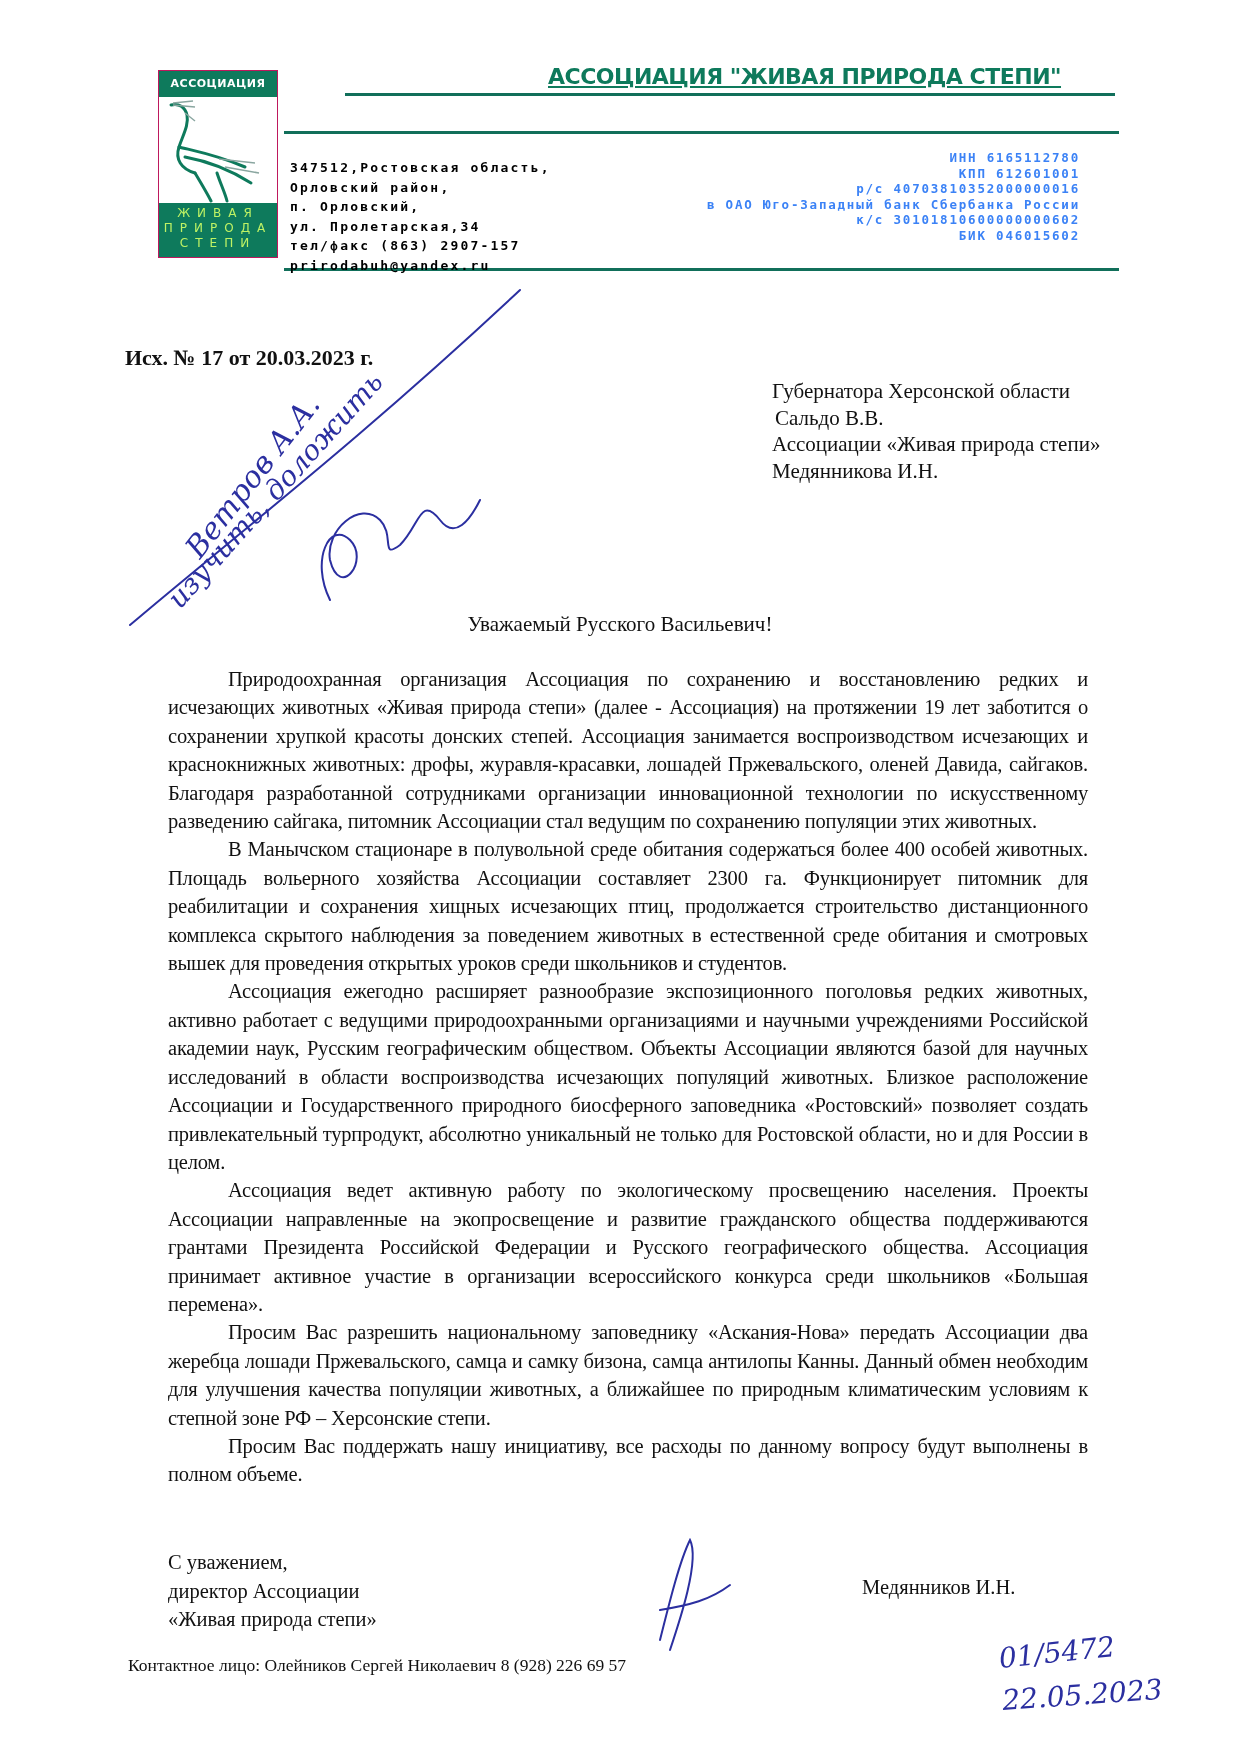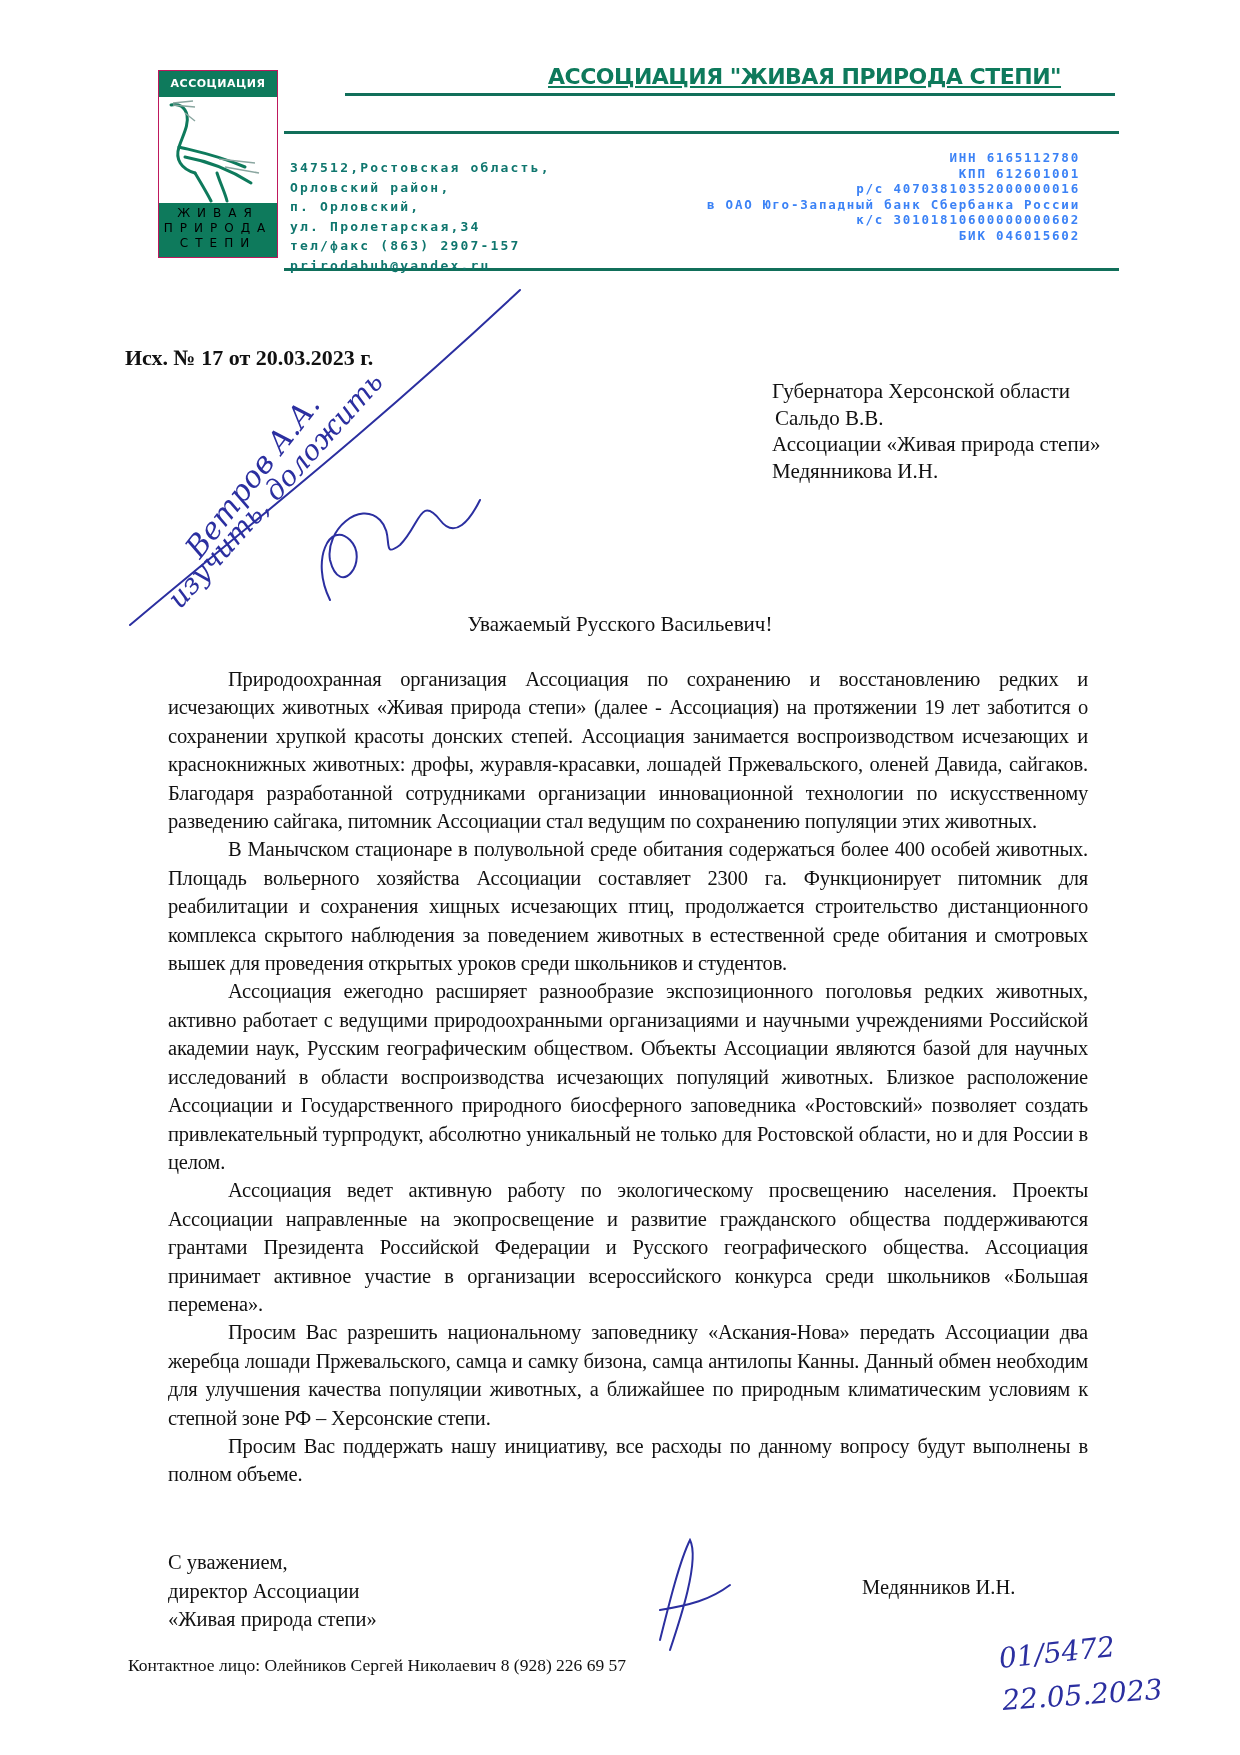--- a/index.html
+++ b/index.html
@@ -2,29 +2,29 @@
 <html><head>
 <meta charset="utf-8">
 <style>
   html, body { margin:0; padding:0; background:#ffffff; }
   body { width:1240px; height:1755px; position:relative; overflow:hidden; color:#111; }
   .abs { position:absolute; }
   
   .logo { left:158px; top:70px; width:118px; height:186px; border:1px solid #be185d; background:#fff; }
   .logo-top { position:absolute; left:0; top:0; width:118px; height:26px; background:#0e7a5c; color:#fff;
      font-family:"DejaVu Sans", sans-serif; font-size:11px; font-weight:bold; text-align:center; line-height:26px; letter-spacing:0.5px; }
-  .logo-bottom { position:absolute; left:0; bottom:0; width:118px; height:54px; background:#0e7a5c; color:#000000;
+  .logo-bottom { position:absolute; left:0; bottom:0; width:118px; height:54px; background:#0e7a5c; color:#bef264;
      font-family:"DejaVu Sans", sans-serif; font-size:12px; text-align:center; line-height:15px; letter-spacing:7px; padding-top:3px; box-sizing:border-box; }
   .bird { position:absolute; left:0; top:26px; width:118px; height:106px; }
   .org-title { left:548px; top:64px; width:580px; font-family:"DejaVu Sans", sans-serif; font-weight:bold;
      font-size:22px; color:#0e7a5c; letter-spacing:-0.5px; white-space:nowrap; text-decoration:underline; }
   .rule1 { left:345px; top:93px; width:770px; height:3px; background:#116f5a; }
   .rule2 { left:284px; top:131px; width:835px; height:3px; background:#116f5a; }
   .rule3 { left:284px; top:268px; width:835px; height:3px; background:#116f5a; }
-  .addr { left:290px; top:158px; font-family:"DejaVu Sans Mono", monospace; font-weight:bold; font-size:13px; line-height:19.5px; letter-spacing:2.2px; color:#0f766e; }
+  .addr { left:290px; top:158px; font-family:"DejaVu Sans Mono", monospace; font-weight:bold; font-size:13px; line-height:19.5px; letter-spacing:2.2px; color:#000000; }
   .bank { right:160px; top:150px; text-align:right; font-family:"DejaVu Sans Mono", monospace; font-weight:bold; font-size:12.5px; line-height:15.5px; letter-spacing:1.8px; color:#3b82f6; }
   .serif { font-family:"Liberation Serif", serif; }
   .outgoing { left:125px; top:325px; font-size:22px; font-weight:bold;margin-top:20px; }
   .addressee { left:772px; top:378px; font-size:21px; line-height:26.5px; }
   .addressee div { white-space:nowrap; }
   .greeting { left:0; width:1240px; top:612px; text-align:center; font-size:21px; }
   .body-text { left:168px; top:665px; width:920px; font-size:20.5px; line-height:28.4px; text-align:justify; letter-spacing:-0.2px; }
   .body-text p { margin:0; text-indent:60px; }
   .closing { left:168px; top:1548px; font-size:20.5px; line-height:28.5px; }
   .signer { left:862px; top:1576px; font-size:20.5px; }

